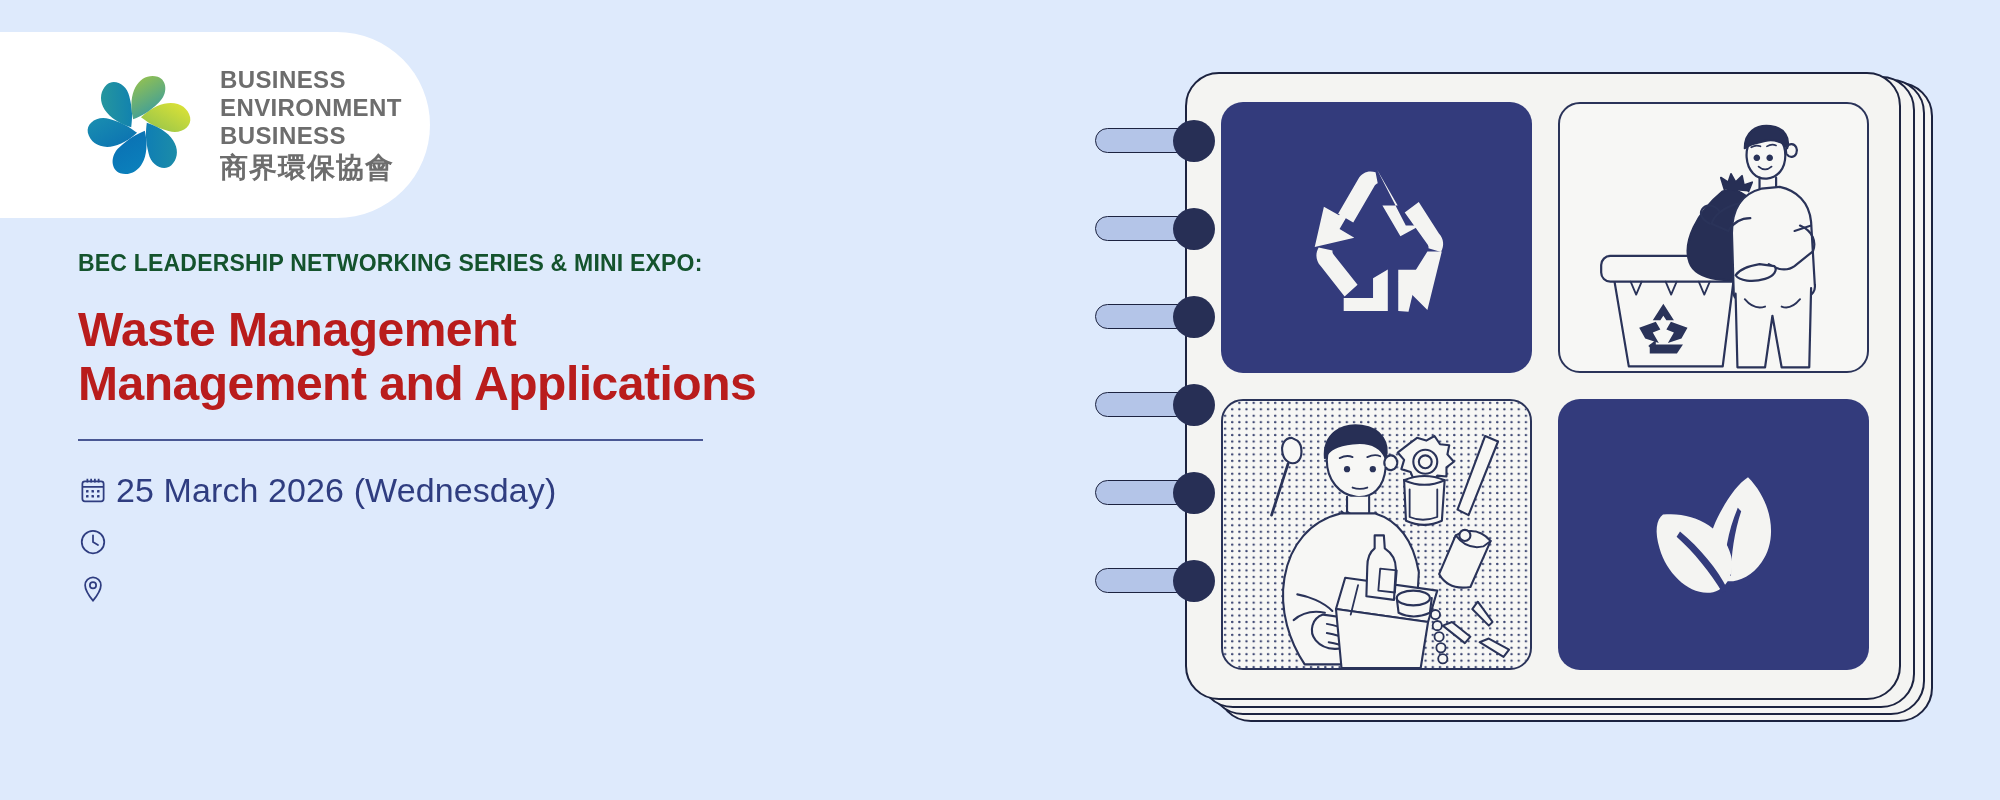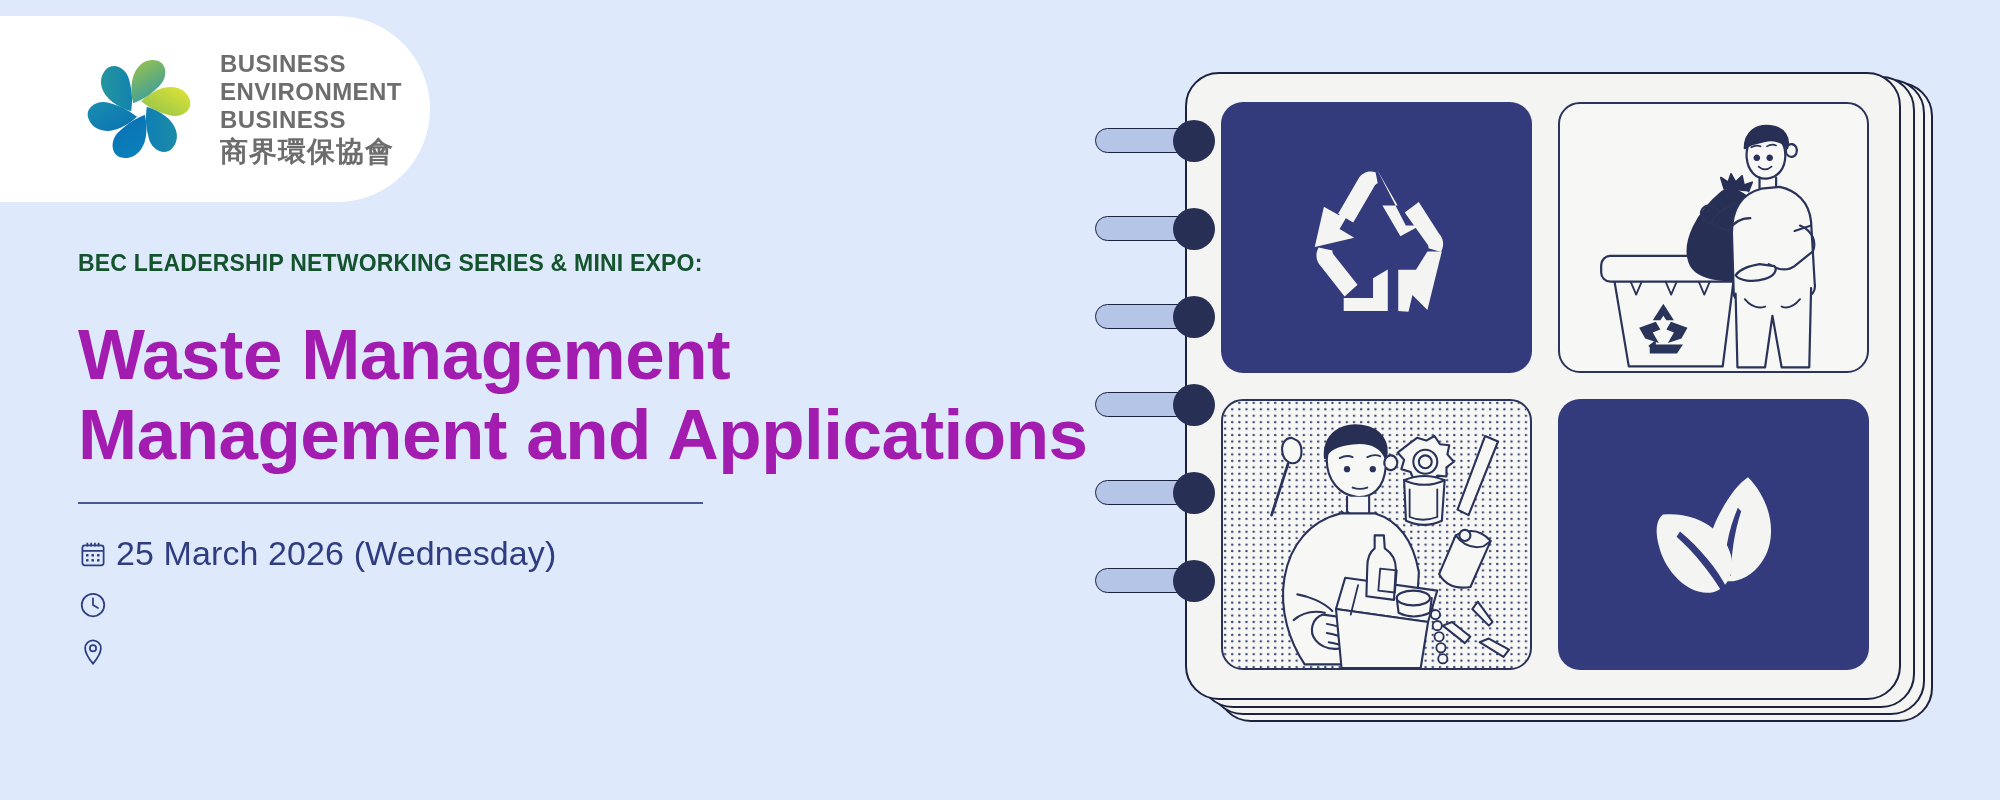--- a/index.html
+++ b/index.html
@@ -6,21 +6,21 @@
   html,body { width:2000px; height:800px; }
   body {
     background:#deeafc;
     font-family:"Liberation Sans", sans-serif;
     overflow:hidden;
     position:relative;
   }
 
   
   .logo-pill{
-    position:absolute; left:0; top:16px;
+    position:absolute; left:0; top:32px;
     width:430px; height:186px;
     background:#ffffff;
     border-top-right-radius:93px;
     border-bottom-right-radius:93px;
     display:flex; align-items:center;
     padding-left:80px; gap:22px;
   }
   .logo-mark{ width:118px; height:118px; flex:none; }
   .logo-words{
     display:flex; flex-direction:column;
@@ -40,23 +40,23 @@
   
   .copy{ position:absolute; left:78px; top:250px; width:1060px; }
 
   .eyebrow{
     font-size:23px; font-weight:800; letter-spacing:.2px;
     color:#14532d;
     white-space:nowrap;
   }
 
   .headline{
-    margin-top:38px;
-    font-size:71px; font-weight:800; line-height:1.12;
-    color:#a21caf; letter-spacing:-.5px;
+    margin-top:26px;
+    font-size:48px; font-weight:800; line-height:1.12;
+    color:#b91c1c; letter-spacing:-.5px;
   }
   .headline .l2{ display:block; }
 
   .rule{
     margin-top:28px;
     width:625px; height:2px; background:#2f3d80; opacity:.85;
   }
 
   .facts{ margin-top:30px; display:flex; flex-direction:column; gap:17px; }
   .fact{ display:flex; align-items:center; gap:8px; }

